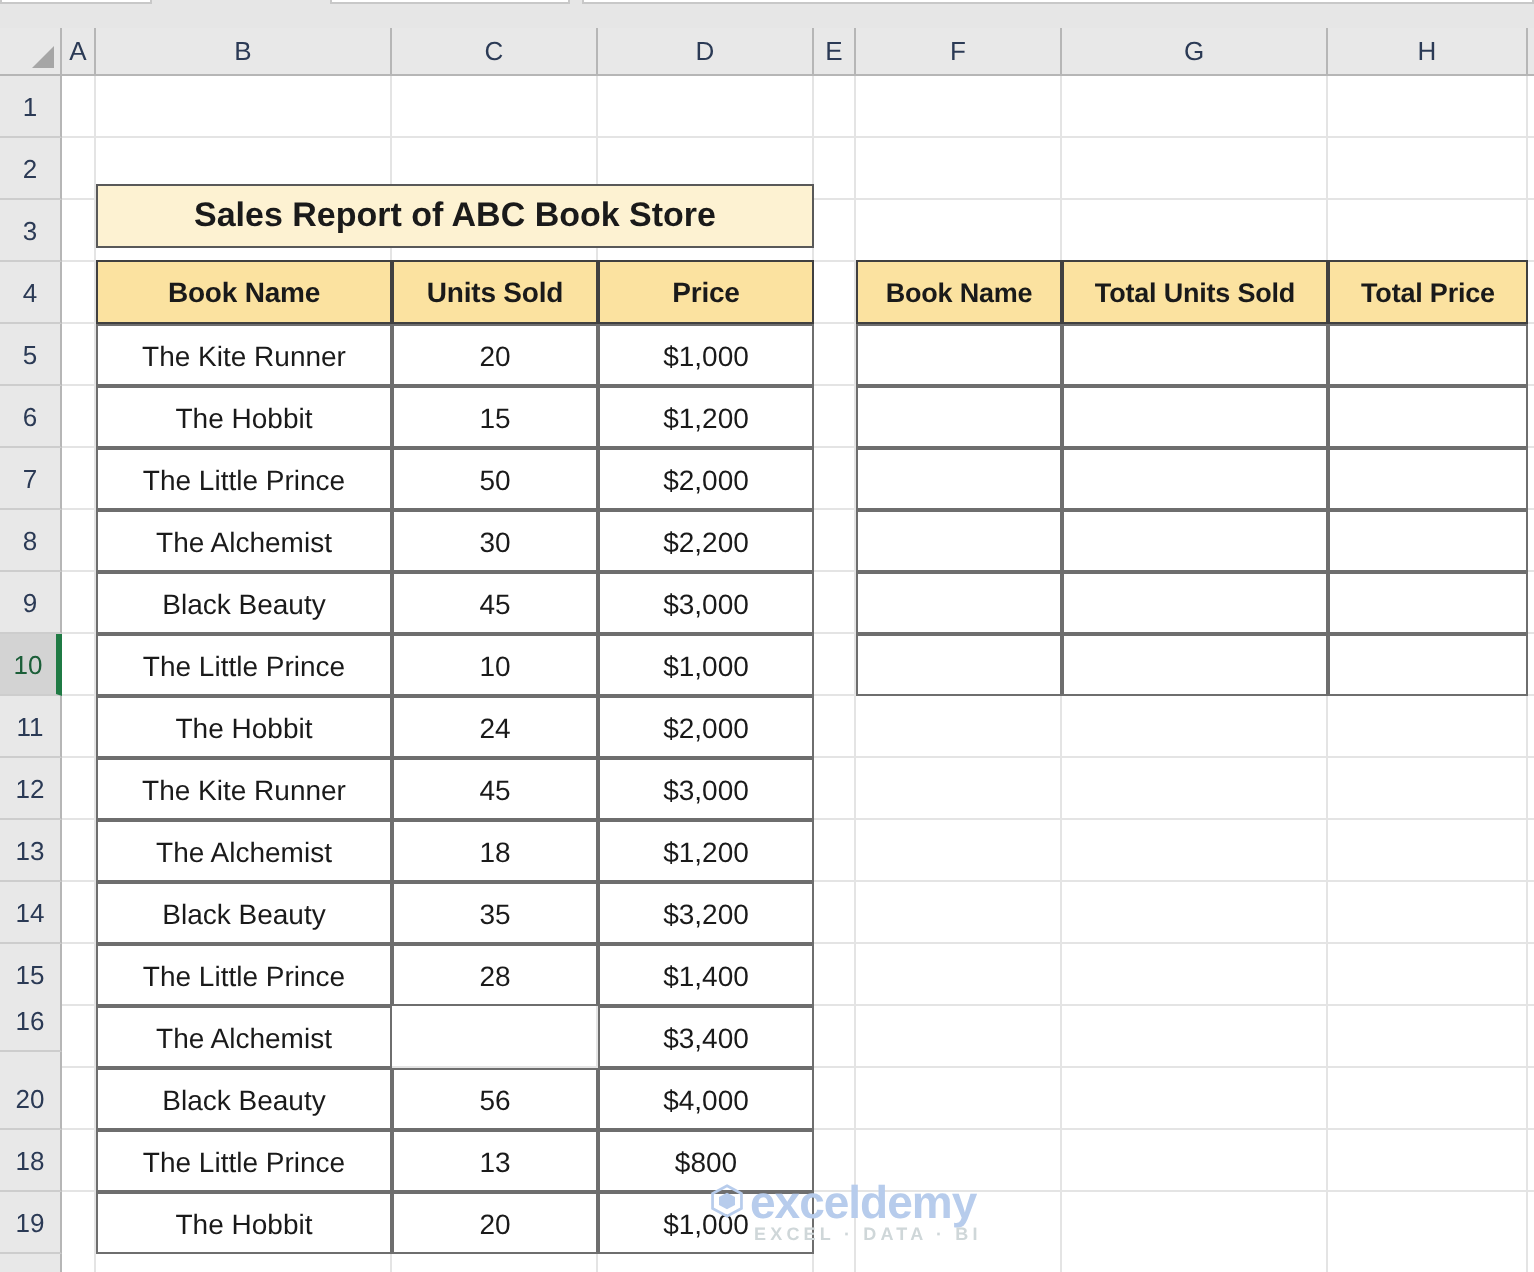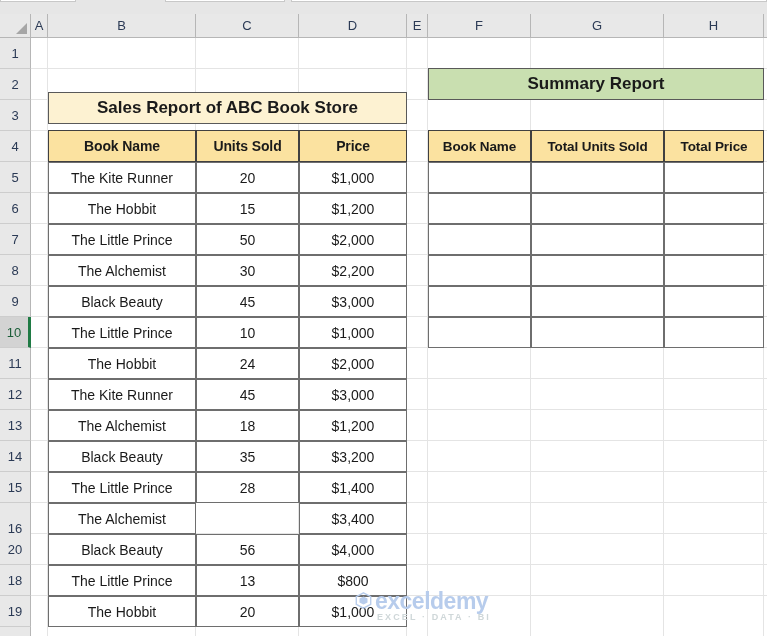--- a/index.html
+++ b/index.html
@@ -149,21 +149,21 @@
     </div>
   <div class="rowhead" style="top:410px;">
       <span>13</span>
     </div>
   <div class="rowhead" style="top:441px;">
       <span>14</span>
     </div>
   <div class="rowhead" style="top:472px;">
       <span>15</span>
     </div>
-  <div class="rowhead" style="top:513px;">
+  <div class="rowhead" style="top:495px;">
       <span>16</span>
     </div>
   <div class="rowhead" style="top:534px;">
       <span>20</span>
     </div>
   <div class="rowhead" style="top:565px;">
       <span>18</span>
     </div>
   <div class="rowhead" style="top:596px;">
       <span>19</span>
@@ -354,23 +354,20 @@
   <div class="abs data-cell" style="left:48px;top:596px;width:148px;height:31px;">
       <span>The Hobbit</span>
     </div>
   <div class="abs data-cell" style="left:196px;top:596px;width:103px;height:31px;">
       <span>20</span>
     </div>
   <div class="abs data-cell" style="left:299px;top:596px;width:108px;height:31px;">
       <span>$1,000</span>
     </div>
 
-  <div class="abs title-cell title-summary" style="left:428px;top:68px;width:336px;height:32px;">
-    <span>Summary Report</span>
-  </div>
 
   <div class="abs hdr-cell small" style="left:428px;top:130px;width:103px;height:32px;">
     <span>Book Name</span>
   </div>
   <div class="abs hdr-cell small" style="left:531px;top:130px;width:133px;height:32px;">
     <span>Total Units Sold</span>
   </div>
   <div class="abs hdr-cell small" style="left:664px;top:130px;width:100px;height:32px;">
     <span>Total Price</span>
   </div>

